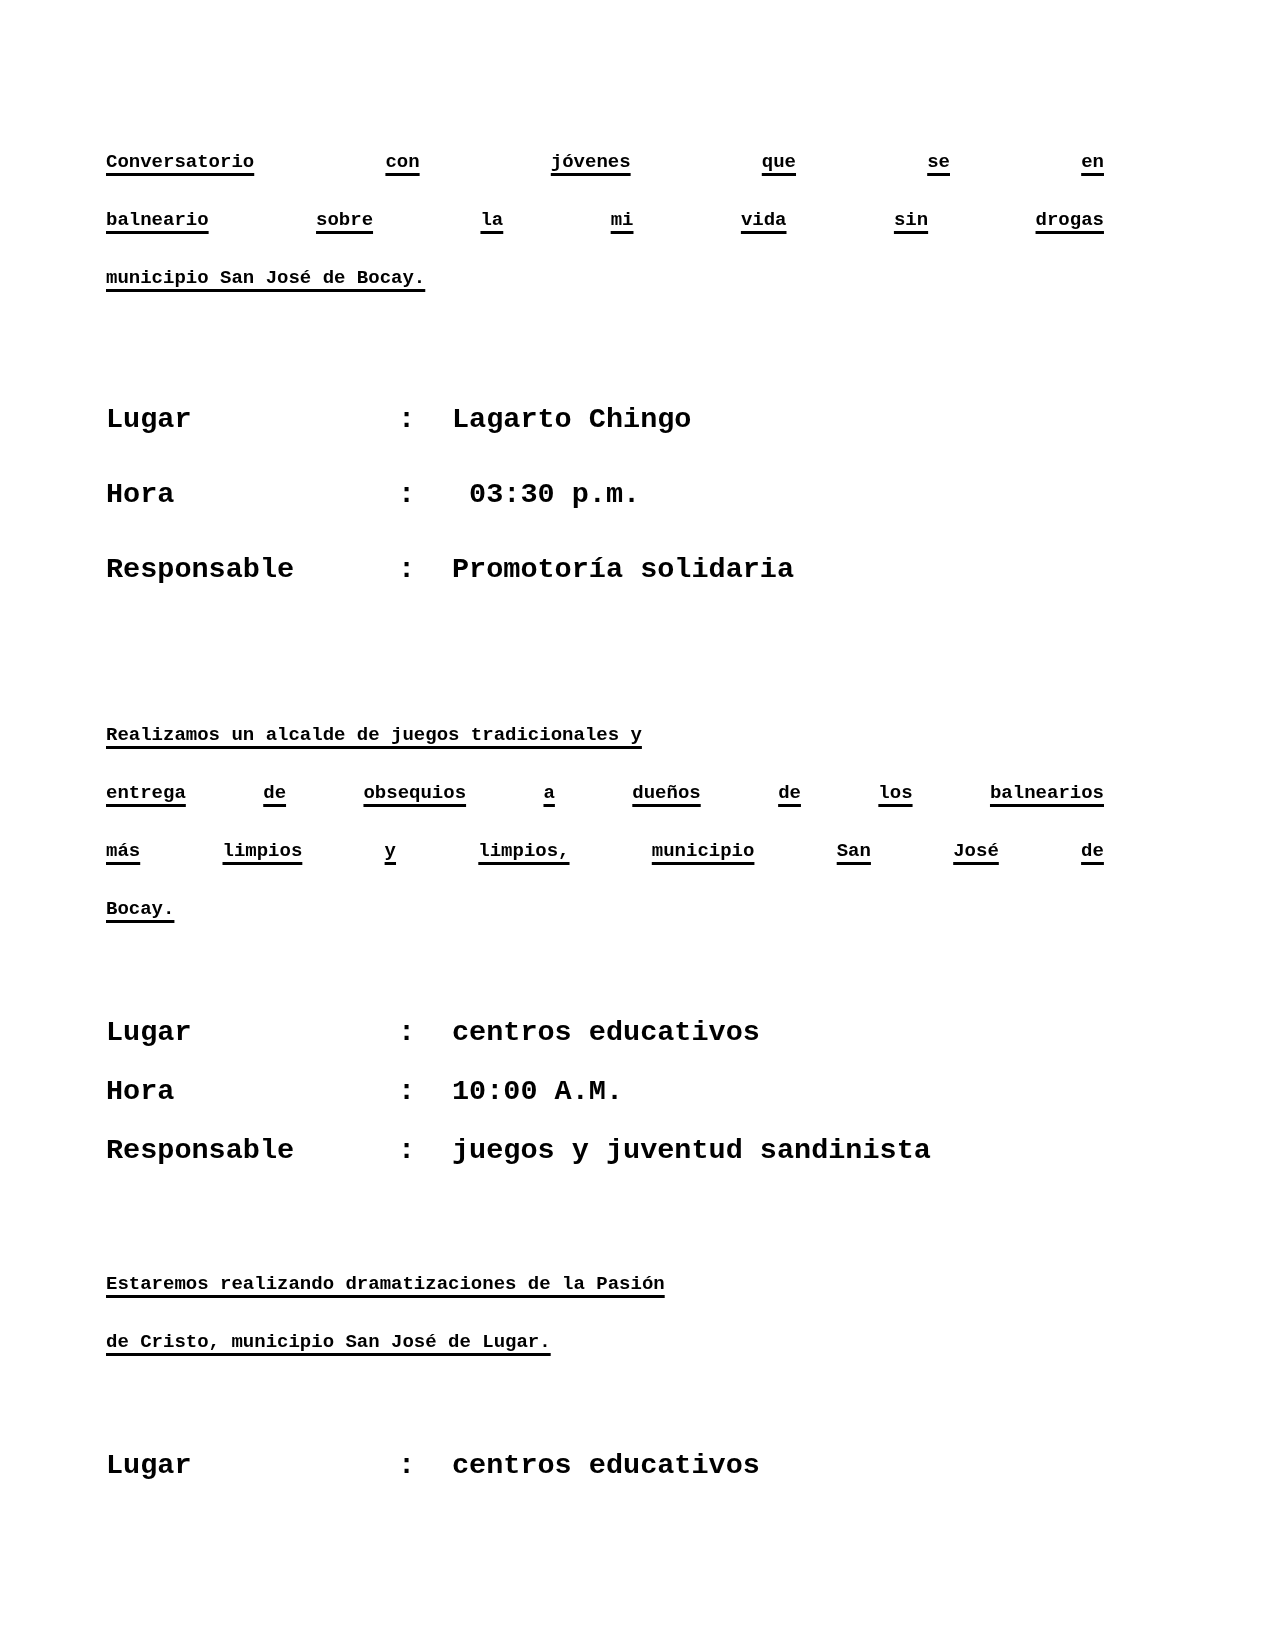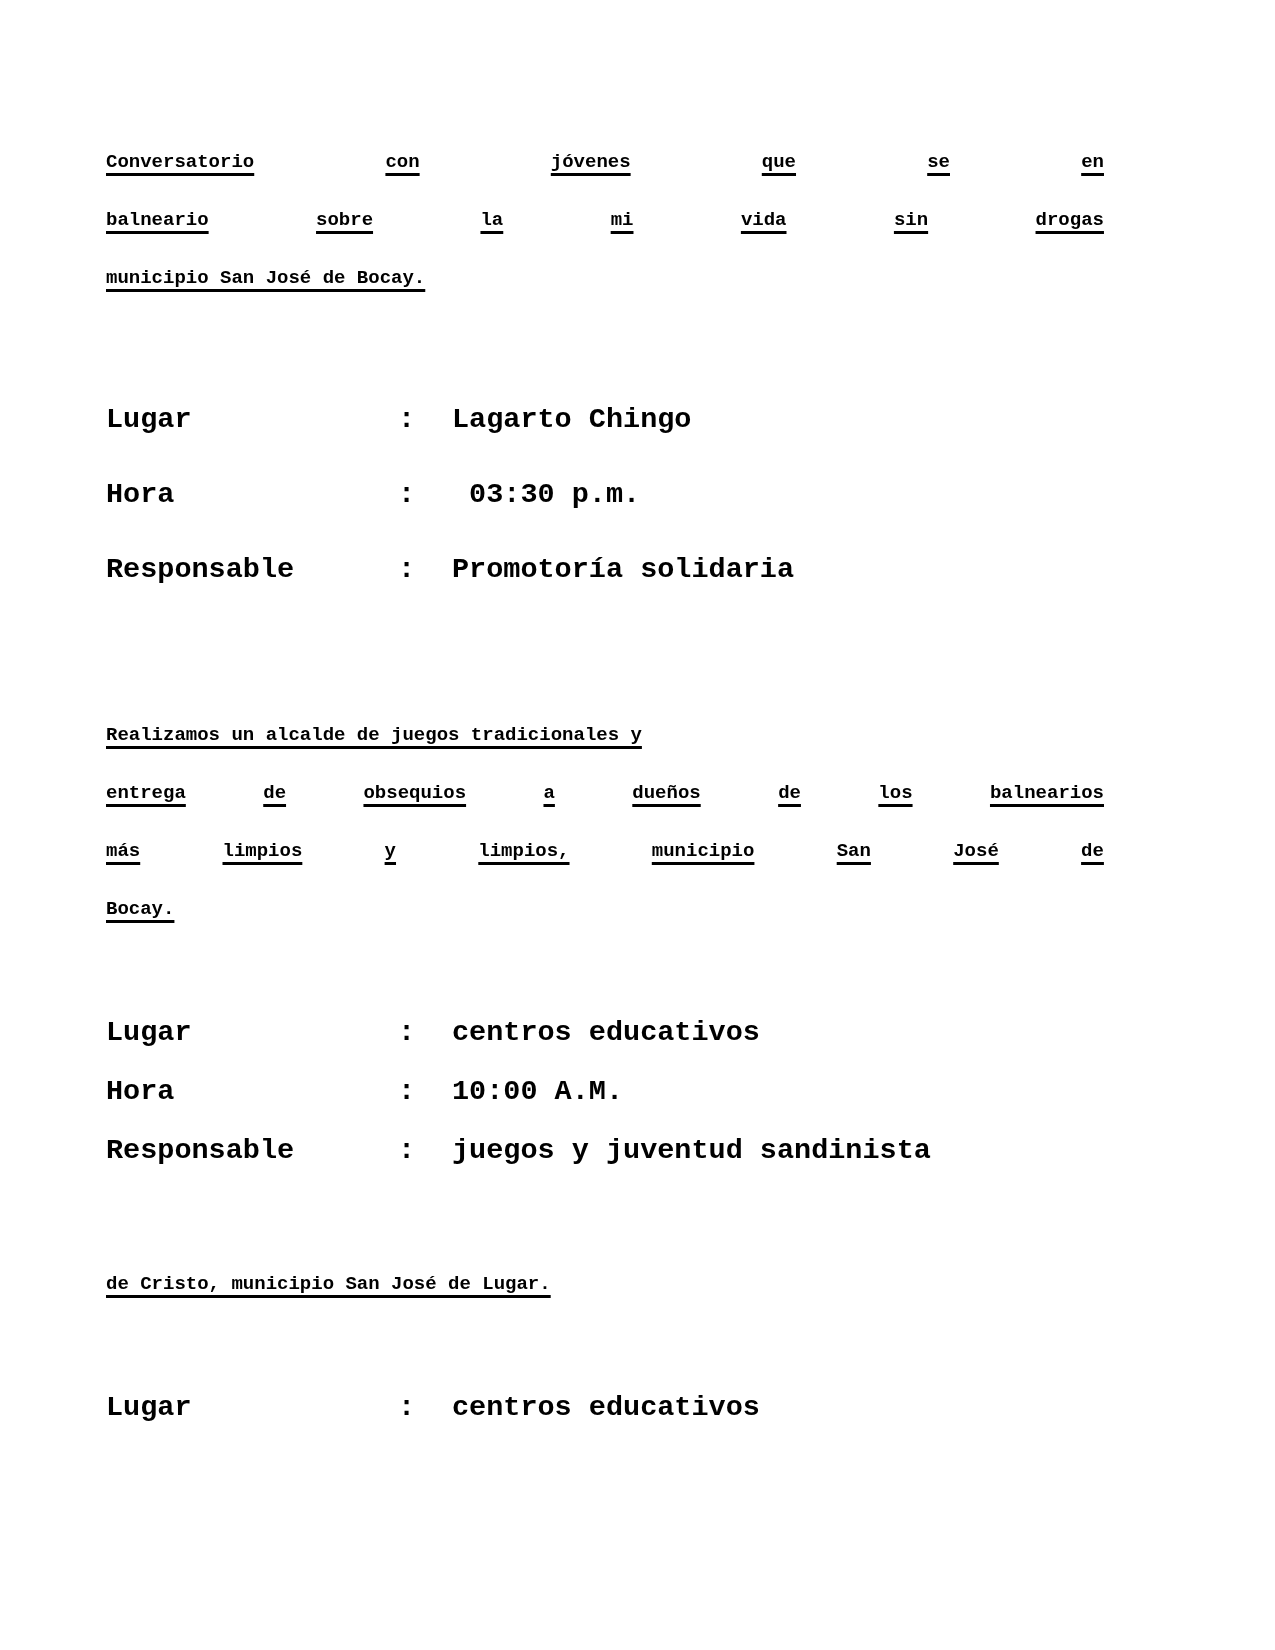--- a/index.html
+++ b/index.html
@@ -167,20 +167,21 @@
       <div class="frow">
         <span class="f-label">Responsable</span>
         <span class="f-colon">:</span>
         <span class="f-value">juegos y juventud sandinista</span>
       </div>
     </div>
 
     <div class="gap-sm"></div>
 
     <div class="heading">
+      <span class="ln">Estaremos realizando dramatizaciones de la Pasión</span>
       <span class="ln">de Cristo, municipio San José de Lugar.</span>
     </div>
 
     <div class="gap-md"></div>
 
     <div class="fields loose">
       <div class="frow">
         <span class="f-label">Lugar</span>
         <span class="f-colon">:</span>
         <span class="f-value">centros educativos</span>

